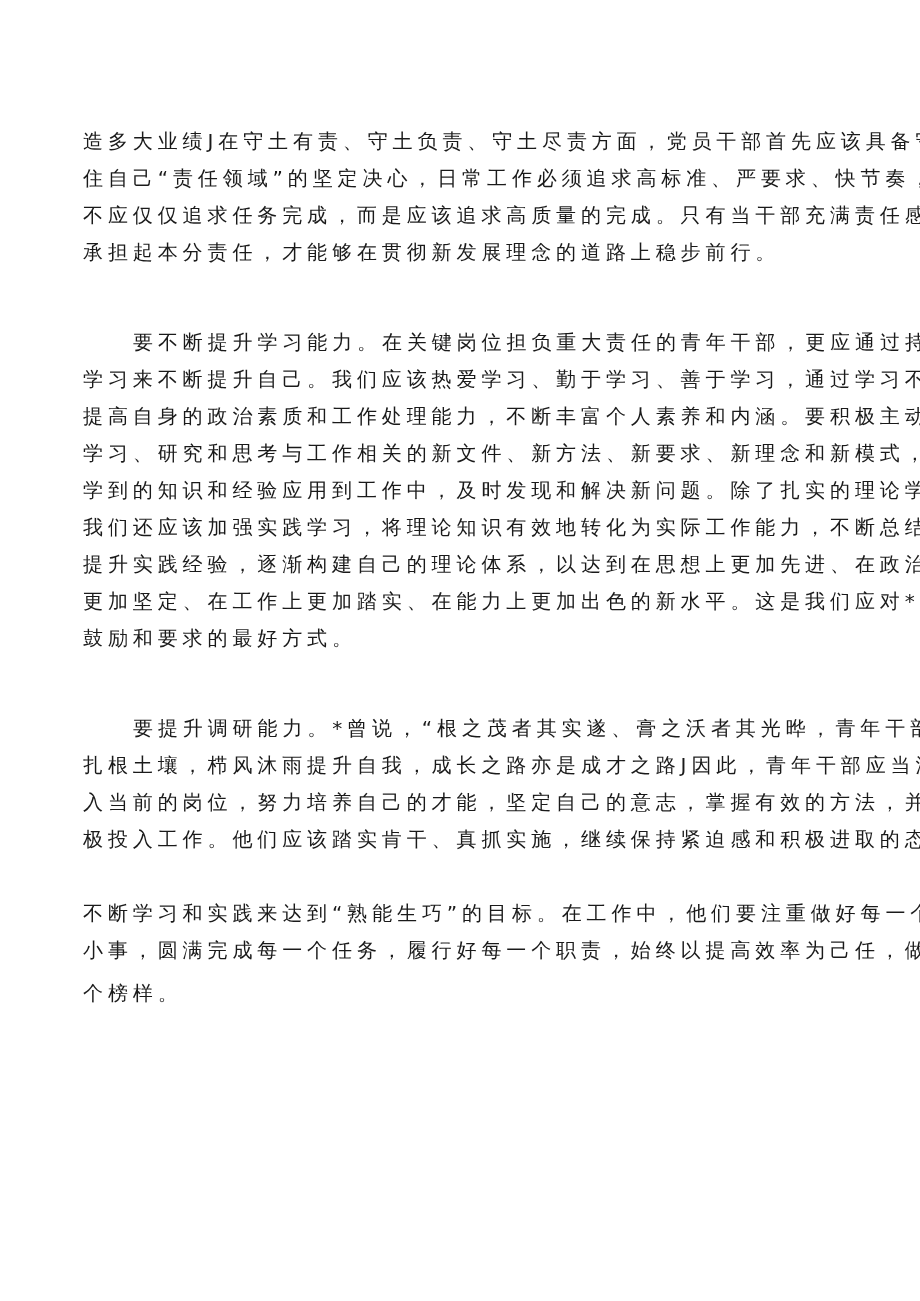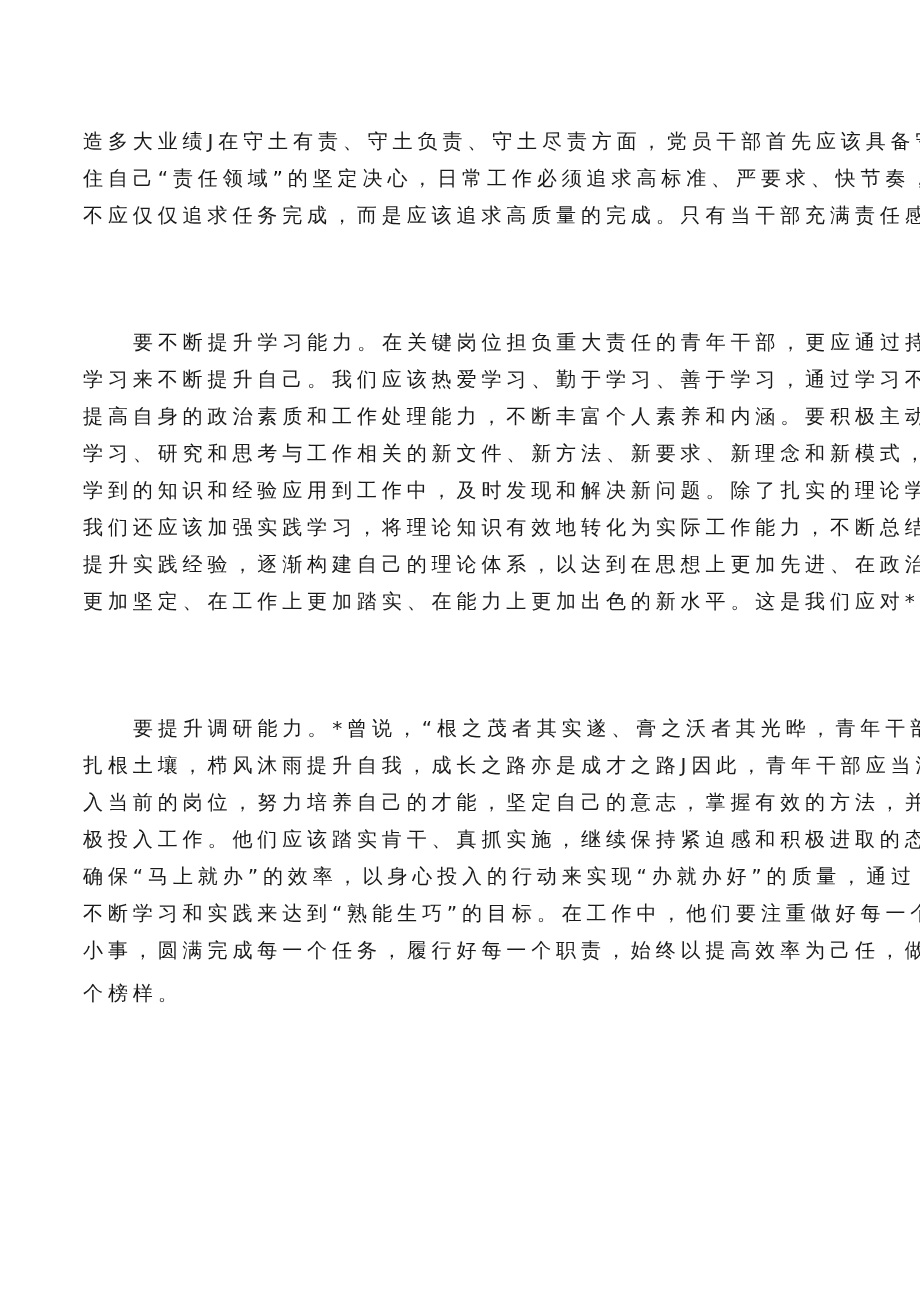--- a/index.html
+++ b/index.html
@@ -18,31 +18,32 @@
   .indent { left: 133px; }
 </style>
 </head>
 <body>
 
 <div class="page">
 
   <div class="line" style="top:129px">造多大业绩J在守土有责、守土负责、守土尽责方面，党员干部首先应该具备守</div>
   <div class="line" style="top:166px">住自己“责任领域”的坚定决心，日常工作必须追求高标准、严要求、快节奏，</div>
   <div class="line" style="top:203px">不应仅仅追求任务完成，而是应该追求高质量的完成。只有当干部充满责任感，</div>
+  <div class="line" style="top:240px">承担起本分责任，才能够在贯彻新发展理念的道路上稳步前行。</div>
 
   <div class="line indent" style="top:330px">要不断提升学习能力。在关键岗位担负重大责任的青年干部，更应通过持续</div>
   <div class="line" style="top:367px">学习来不断提升自己。我们应该热爱学习、勤于学习、善于学习，通过学习不断</div>
   <div class="line" style="top:404px">提高自身的政治素质和工作处理能力，不断丰富个人素养和内涵。要积极主动地</div>
   <div class="line" style="top:441px">学习、研究和思考与工作相关的新文件、新方法、新要求、新理念和新模式，将</div>
   <div class="line" style="top:478px">学到的知识和经验应用到工作中，及时发现和解决新问题。除了扎实的理论学习，</div>
   <div class="line" style="top:515px">我们还应该加强实践学习，将理论知识有效地转化为实际工作能力，不断总结和</div>
   <div class="line" style="top:552px">提升实践经验，逐渐构建自己的理论体系，以达到在思想上更加先进、在政治上</div>
   <div class="line" style="top:589px">更加坚定、在工作上更加踏实、在能力上更加出色的新水平。这是我们应对*的</div>
+  <div class="line" style="top:626px">鼓励和要求的最好方式。</div>
 
   <div class="line indent" style="top:716px">要提升调研能力。*曾说，“根之茂者其实遂、膏之沃者其光晔，青年干部</div>
   <div class="line" style="top:753px">扎根土壤，栉风沐雨提升自我，成长之路亦是成才之路J因此，青年干部应当深</div>
   <div class="line" style="top:790px">入当前的岗位，努力培养自己的才能，坚定自己的意志，掌握有效的方法，并积</div>
   <div class="line" style="top:827px">极投入工作。他们应该踏实肯干、真抓实施，继续保持紧迫感和积极进取的态度，</div>
-  <div class="line" style="top:864px">确保“马上就办”的效率，以身心投入的行动来实现“办就办好”的质量，通过</div>
   <div class="line" style="top:901px">不断学习和实践来达到“熟能生巧”的目标。在工作中，他们要注重做好每一个</div>
   <div class="line" style="top:938px">小事，圆满完成每一个任务，履行好每一个职责，始终以提高效率为己任，做一</div>
   <div class="line" style="top:981px">个榜样。</div>
 </div>
 
 </body></html>

